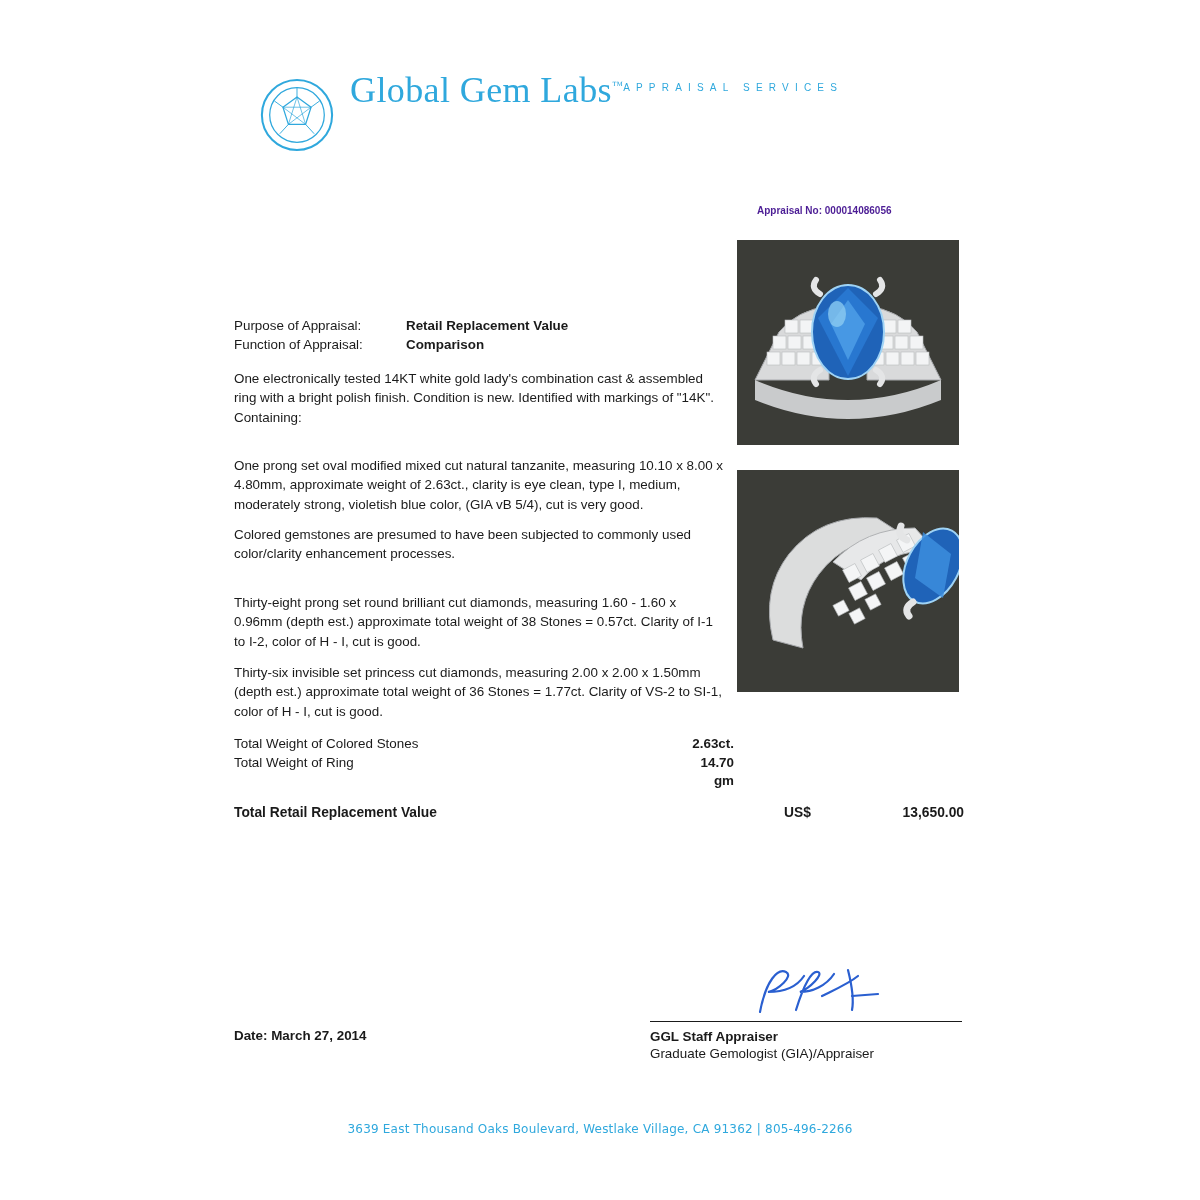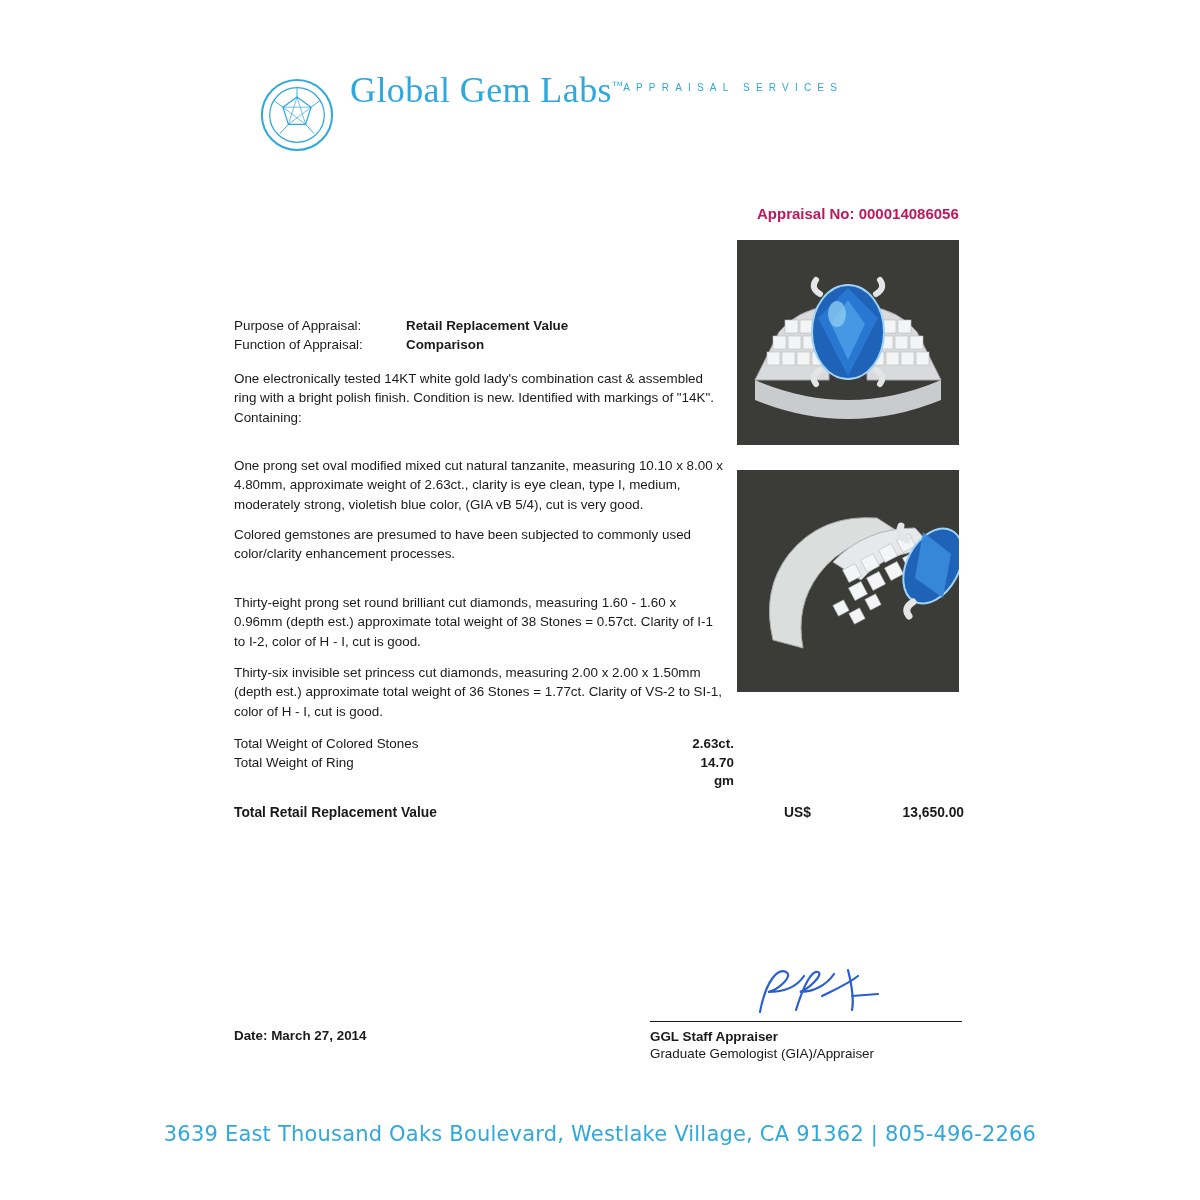--- a/index.html
+++ b/index.html
@@ -61,23 +61,23 @@
     letter-spacing: 6.2px;
     color: #2fa8dd;
     white-space: nowrap;
   }
 
   
   .appraisal-no {
     position: absolute;
     left: 757px;
     top: 205px;
-    font-size: 15px;
-    font-weight: bold;
-    color: #be185d;
+    font-size: 10px;
+    font-weight: bold;
+    color: #4c1d95;
     white-space: nowrap;
   }
 
   
   .photo {
     position: absolute;
     background: #3a3b36;
     overflow: hidden;
   }
   .photo-1 { left: 737px; top: 240px; width: 222px; height: 205px; }
@@ -173,21 +173,21 @@
   }
 
   
   .footer {
     position: absolute;
     left: 0;
     top: 1122px;
     width: 1200px;
     text-align: center;
     font-family: "DejaVu Sans", sans-serif;
-    font-size: 21px;
+    font-size: 12px;
     color: #2fa8dd;
     letter-spacing: 0.2px;
   }
 </style>
 </head>
 <body>
 
 <div class="page">
 
   <div class="logo-block">

